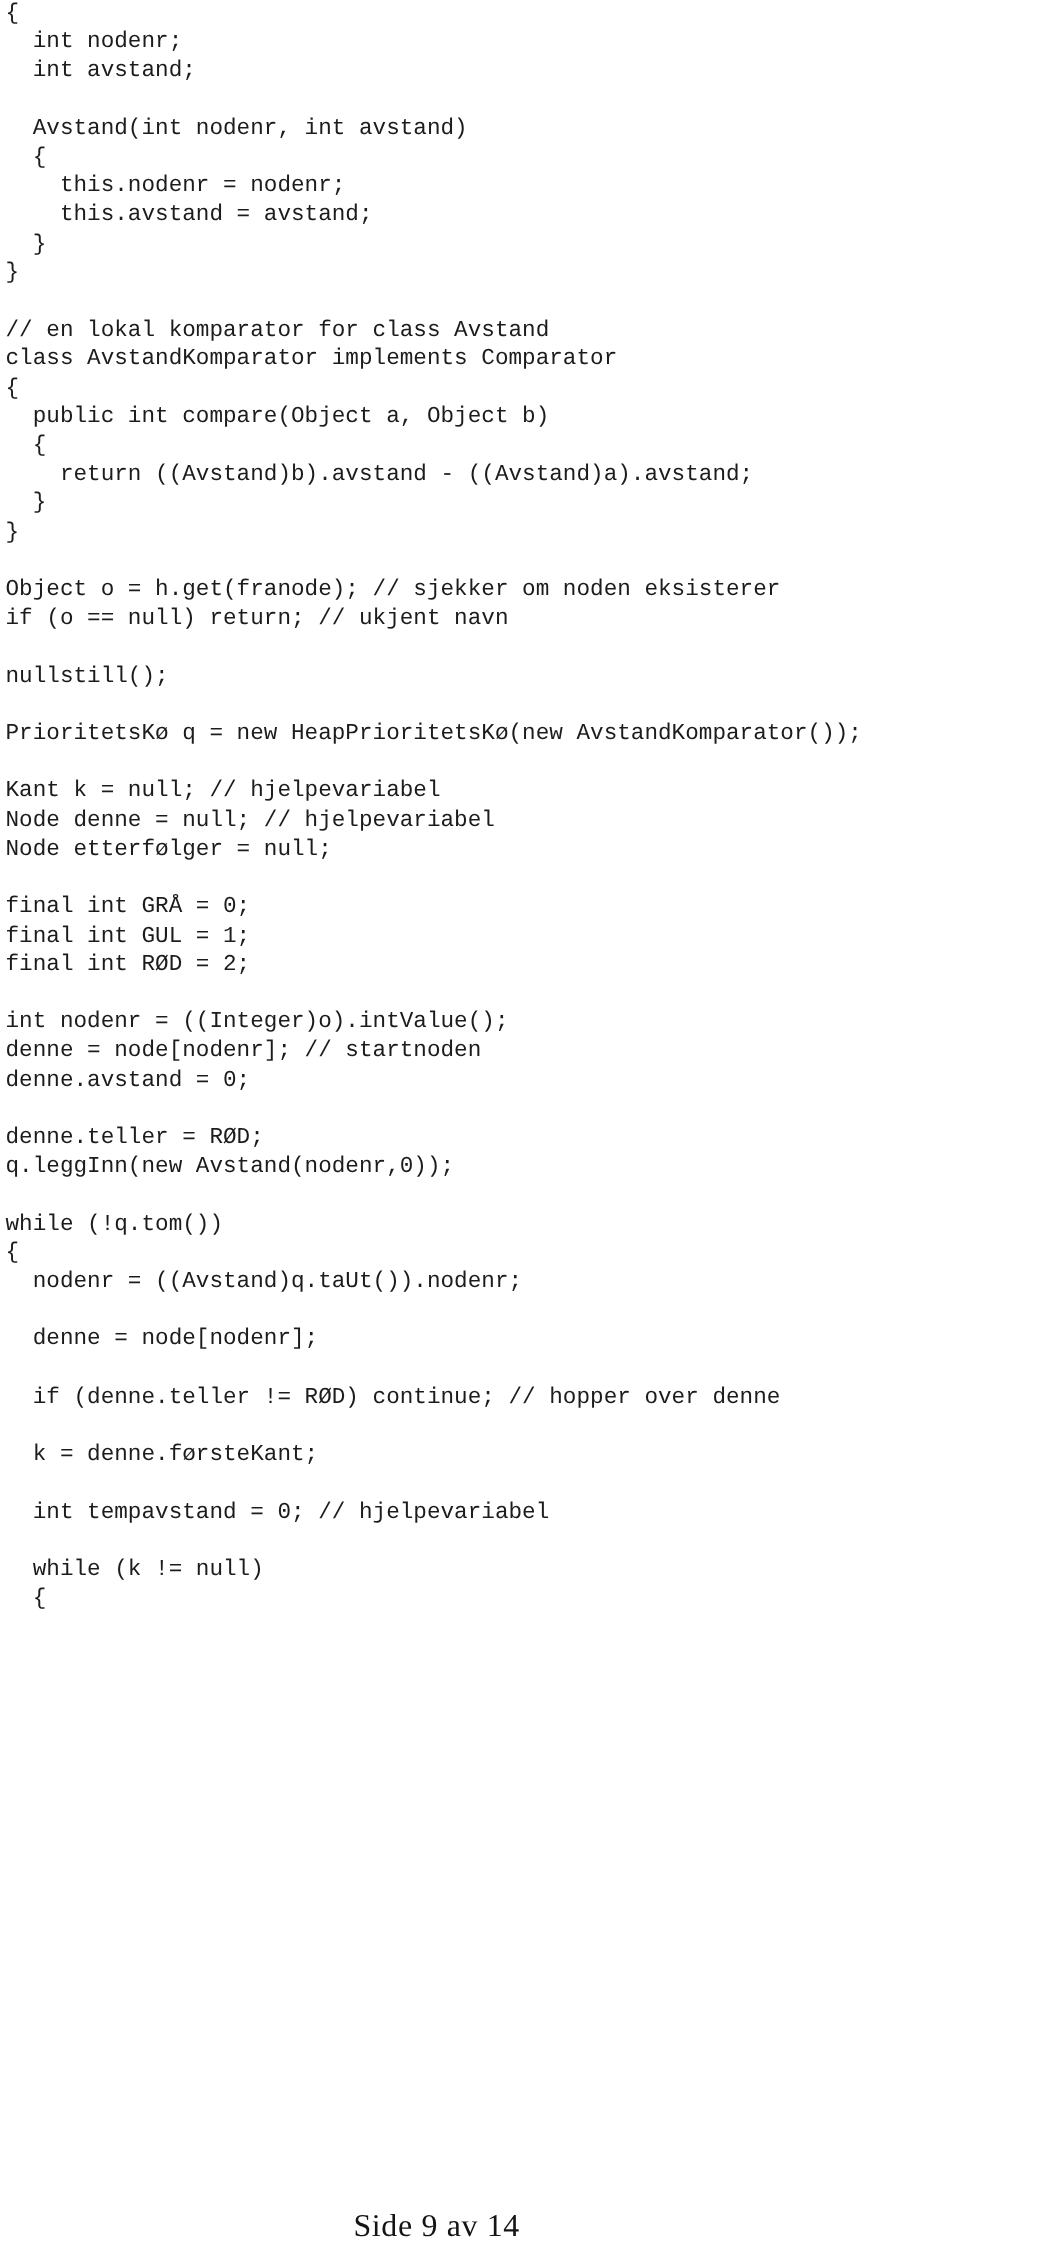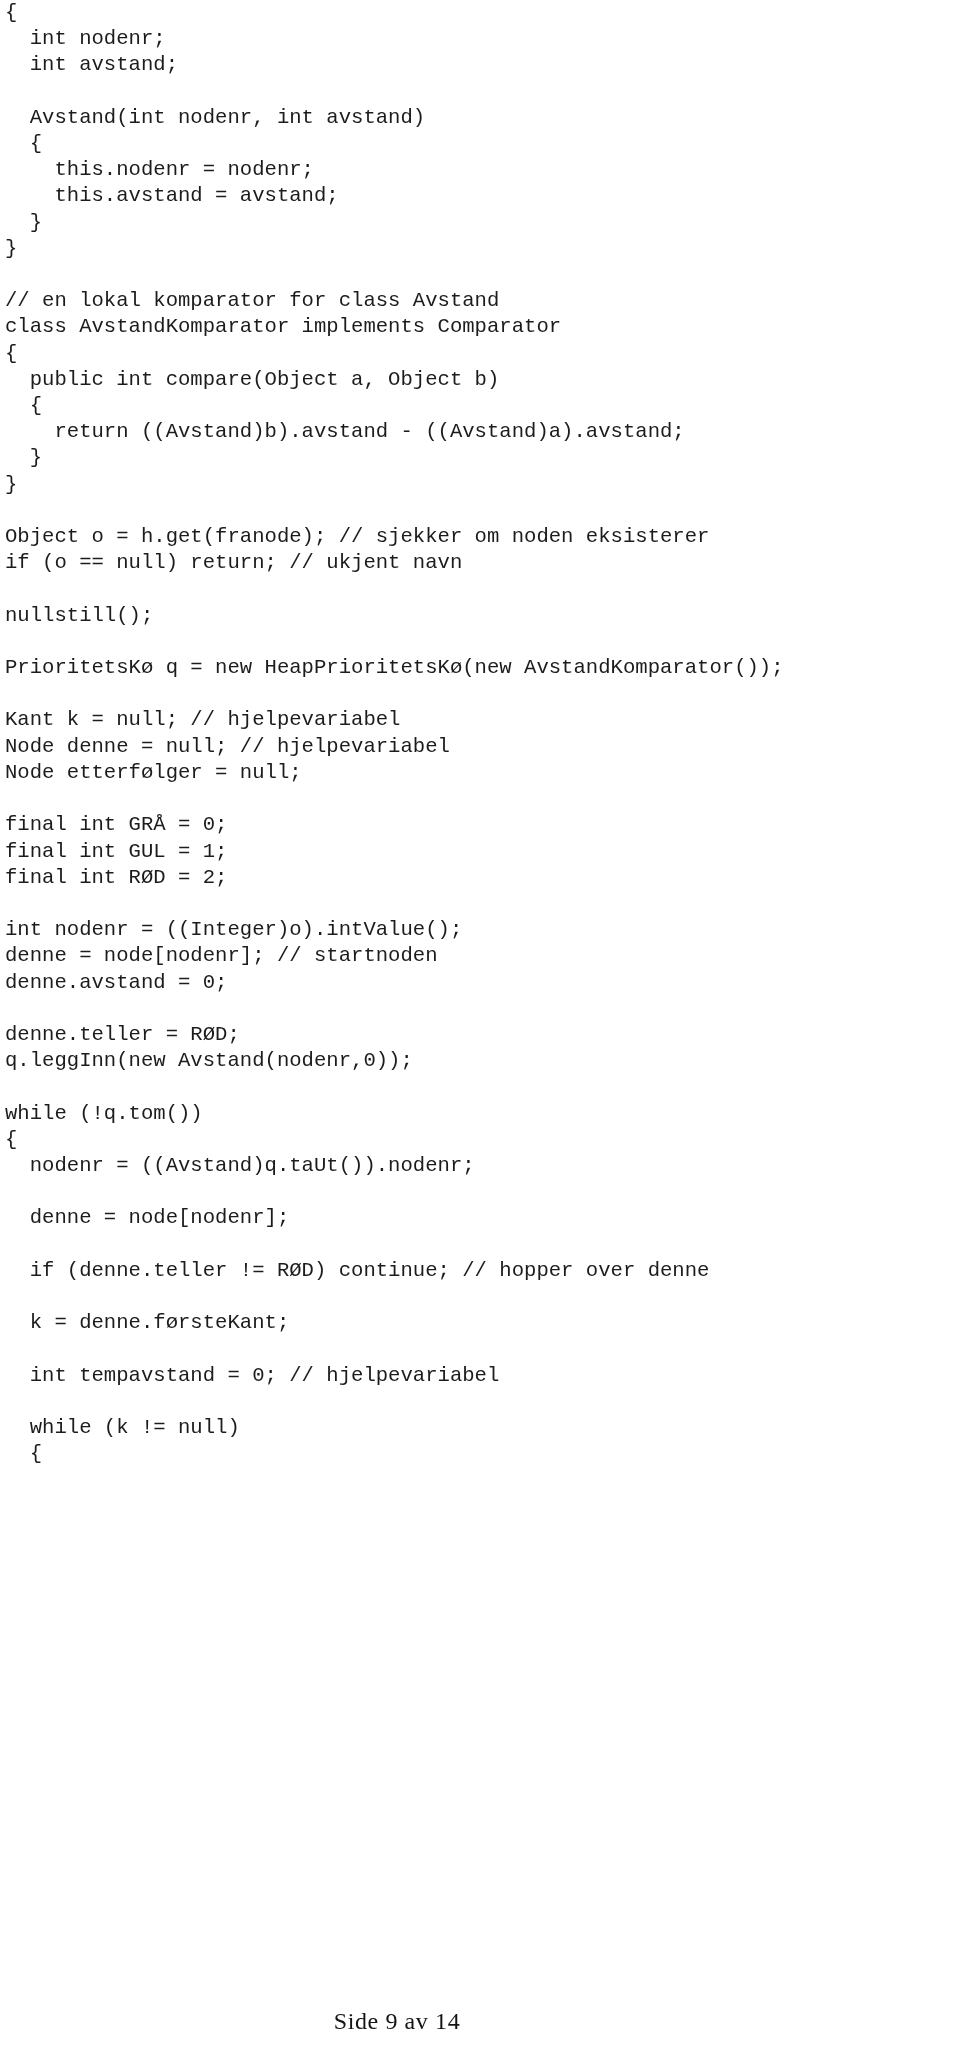--- a/index.html
+++ b/index.html
@@ -44,21 +44,21 @@
     display: block;
   }
 
   #page-footer {
     position: absolute;
     left: 0;
     top: 2008px;
     width: 794px;
     text-align: center;
     font-family: "Liberation Serif", "DejaVu Serif", serif;
-    font-size: 24px;
+    font-size: 29px;
     color: #141414;
     letter-spacing: 0.6px;
   }
 </style>
 </head>
 <body>
 
 <div id="page">
 
   <div id="code-block"><div class="code-line">{</div><div class="code-line">  int nodenr;</div><div class="code-line">  int avstand;</div><div class="code-line">&nbsp;</div><div class="code-line">  Avstand(int nodenr, int avstand)</div><div class="code-line">  {</div><div class="code-line">    this.nodenr = nodenr;</div><div class="code-line">    this.avstand = avstand;</div><div class="code-line">  }</div><div class="code-line">}</div><div class="code-line">&nbsp;</div><div class="code-line">// en lokal komparator for class Avstand</div><div class="code-line">class AvstandKomparator implements Comparator</div><div class="code-line">{</div><div class="code-line">  public int compare(Object a, Object b)</div><div class="code-line">  {</div><div class="code-line">    return ((Avstand)b).avstand - ((Avstand)a).avstand;</div><div class="code-line">  }</div><div class="code-line">}</div><div class="code-line">&nbsp;</div><div class="code-line">Object o = h.get(franode); // sjekker om noden eksisterer</div><div class="code-line">if (o == null) return; // ukjent navn</div><div class="code-line">&nbsp;</div><div class="code-line">nullstill();</div><div class="code-line">&nbsp;</div><div class="code-line">PrioritetsKø q = new HeapPrioritetsKø(new AvstandKomparator());</div><div class="code-line">&nbsp;</div><div class="code-line">Kant k = null; // hjelpevariabel</div><div class="code-line">Node denne = null; // hjelpevariabel</div><div class="code-line">Node etterfølger = null;</div><div class="code-line">&nbsp;</div><div class="code-line">final int GRÅ = 0;</div><div class="code-line">final int GUL = 1;</div><div class="code-line">final int RØD = 2;</div><div class="code-line">&nbsp;</div><div class="code-line">int nodenr = ((Integer)o).intValue();</div><div class="code-line">denne = node[nodenr]; // startnoden</div><div class="code-line">denne.avstand = 0;</div><div class="code-line">&nbsp;</div><div class="code-line">denne.teller = RØD;</div><div class="code-line">q.leggInn(new Avstand(nodenr,0));</div><div class="code-line">&nbsp;</div><div class="code-line">while (!q.tom())</div><div class="code-line">{</div><div class="code-line">  nodenr = ((Avstand)q.taUt()).nodenr;</div><div class="code-line">&nbsp;</div><div class="code-line">  denne = node[nodenr];</div><div class="code-line">&nbsp;</div><div class="code-line">  if (denne.teller != RØD) continue; // hopper over denne</div><div class="code-line">&nbsp;</div><div class="code-line">  k = denne.førsteKant;</div><div class="code-line">&nbsp;</div><div class="code-line">  int tempavstand = 0; // hjelpevariabel</div><div class="code-line">&nbsp;</div><div class="code-line">  while (k != null)</div><div class="code-line">  {</div></div>

